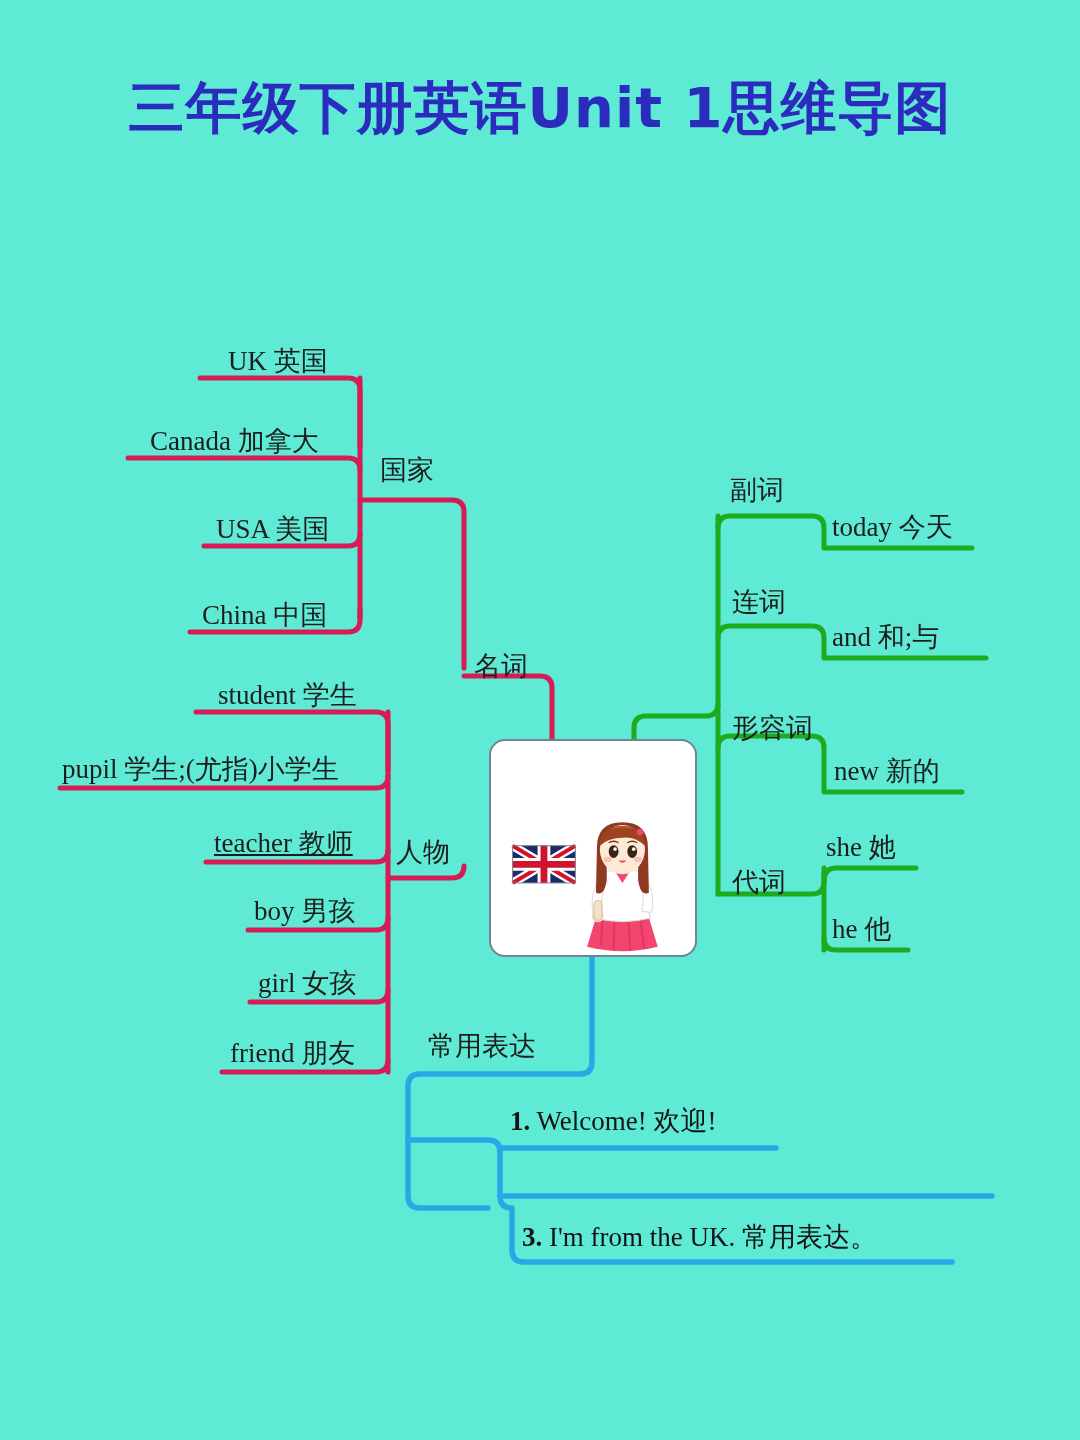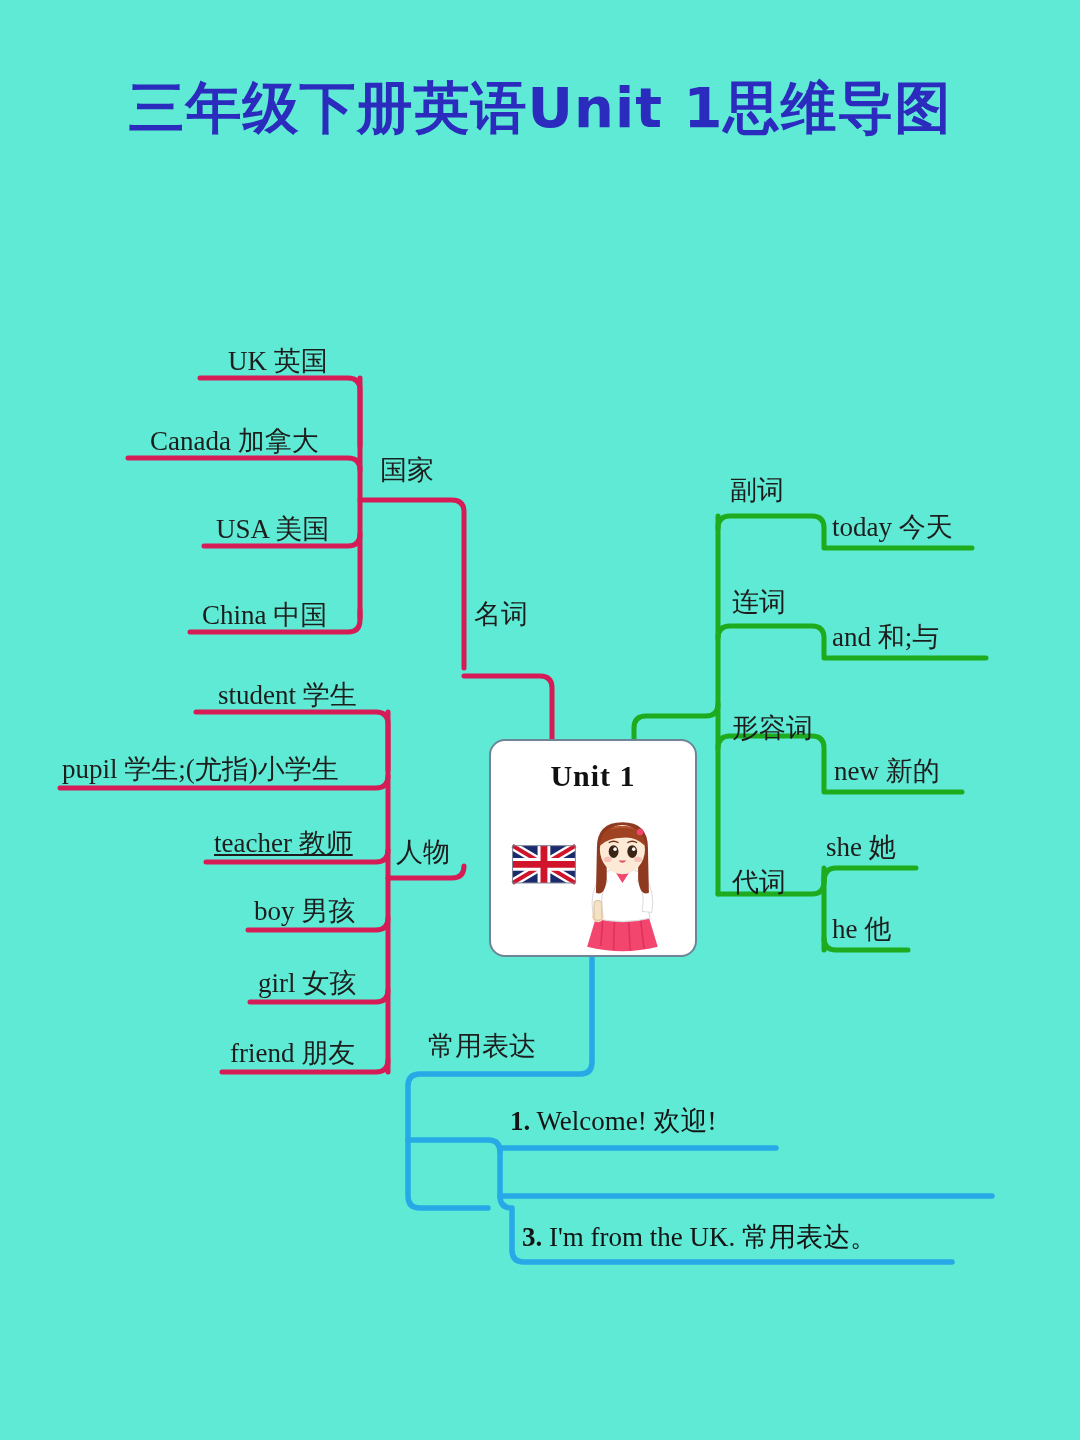--- a/index.html
+++ b/index.html
@@ -194,40 +194,39 @@
   <div class="leaf" style="left:230px; top:1040px;">friend 朋友</div>
 
   <div class="leaf" style="left:832px; top:514px;">today 今天</div>
   <div class="leaf" style="left:832px; top:624px;">and 和;与</div>
   <div class="leaf" style="left:834px; top:758px;">new 新的</div>
   <div class="leaf" style="left:826px; top:834px;">she 她</div>
   <div class="leaf" style="left:832px; top:916px;">he 他</div>
 
   <div class="branch-label" style="left:380px; top:456px;">国家</div>
   <div class="branch-label" style="left:396px; top:838px;">人物</div>
-  <div class="branch-label" style="left:474px; top:600px;">名词</div>
+  <div class="branch-label" style="left:474px; top:652px;">名词</div>
 
   <div class="branch-label" style="left:730px; top:476px;">副词</div>
   <div class="branch-label" style="left:732px; top:588px;">连词</div>
   <div class="branch-label" style="left:732px; top:714px;">形容词</div>
   <div class="branch-label" style="left:732px; top:868px;">代词</div>
 
   <div class="branch-label" style="left:428px; top:1032px;">常用表达</div>
 
   <div class="sentence" style="left:510px; top:1108px;">
     <span class="num">1.</span>
     <span>Welcome! 欢迎!</span>
   </div>
   <div class="sentence" style="left:522px; top:1224px;">
     <span class="num">3.</span>
     <span>I'm from the UK. 常用表达。</span>
   </div>
 
   <div id="center-node">
-    <div id="center-title">Unit 1</div>
     <svg id="center-art" viewBox="0 0 208 148">
 
       <g>
         <rect x="22" y="38" width="64" height="38" fill="#1b2a6b"></rect>
 
         <path d="M 22 38 L 86 76 M 86 38 L 22 76" stroke="#ffffff" stroke-width="9" fill="none"></path>
 
         <path d="M 22 38 L 86 76 M 86 38 L 22 76" stroke="#cf142b" stroke-width="4" fill="none"></path>
 
         <path d="M 54 38 L 54 76 M 22 57 L 86 57" stroke="#ffffff" stroke-width="13" fill="none"></path>

